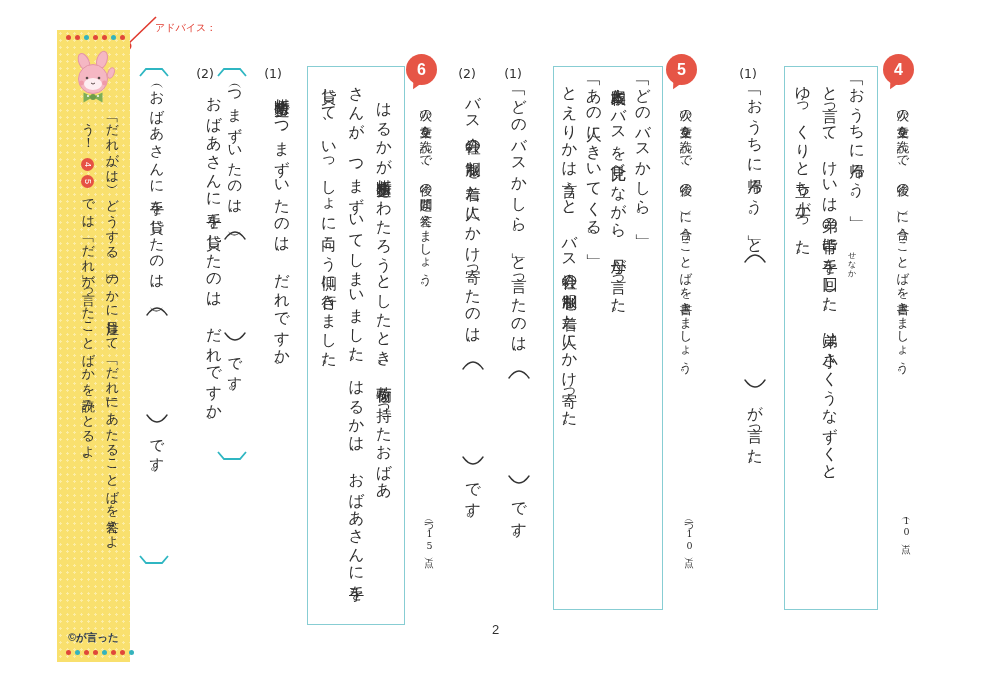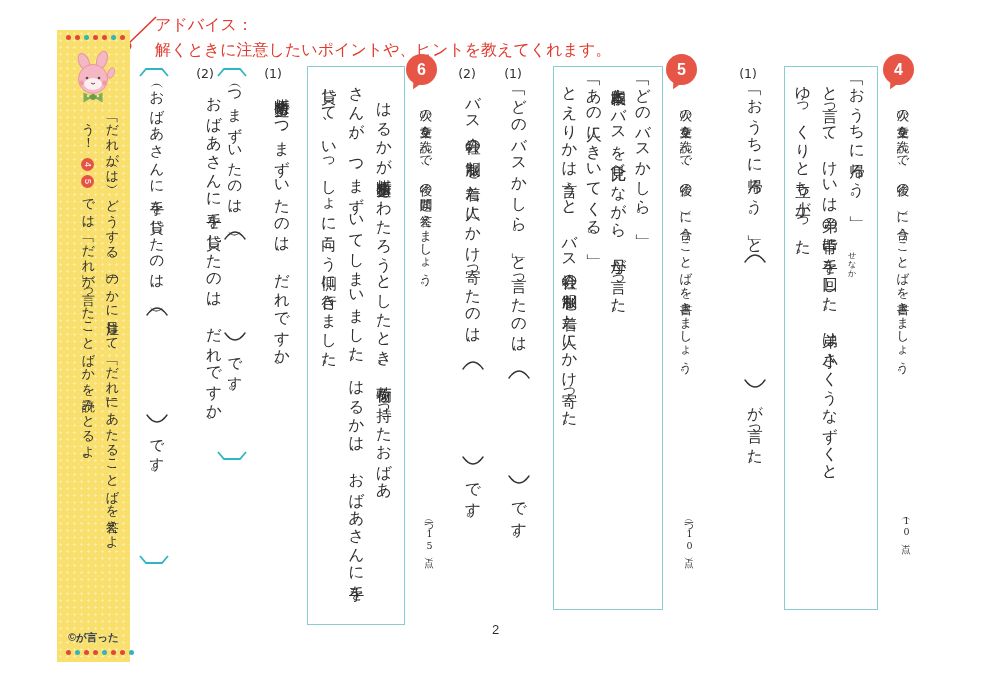--- a/index.html
+++ b/index.html
@@ -2,22 +2,22 @@
 <html lang="ja"><head>
 <meta charset="utf-8">
 <style>
   html,body{margin:0;padding:0;background:#fff;}
   .page{position:relative;width:1000px;height:679px;background:#ffffff;overflow:hidden;
         font-family:"DejaVu Serif","Liberation Serif",serif;color:#2f2f2f;}
 
   .v{writing-mode:vertical-rl;text-orientation:mixed;}
 
   
-  .advice{position:absolute;left:155px;top:13px;color:#e03a2e;
-          font-family:"Liberation Sans","DejaVu Sans",sans-serif;font-size:16px;line-height:1.55;}
+  .advice{position:absolute;left:155px;top:20px;color:#e03a2e;
+          font-family:"Liberation Sans","DejaVu Sans",sans-serif;font-size:10px;line-height:1.55;}
   .advice .lbl{display:block;}
   .advice-ptr{position:absolute;left:116px;top:14px;}
 
   
   .sidebar{position:absolute;left:57px;top:30px;width:73px;height:632px;
            background-color:#f9e06e;
            background-image:radial-gradient(#fceda6 1.2px,rgba(0,0,0,0) 1.4px);
            background-size:7px 7px;}
   .dots{position:absolute;left:9px;display:flex;gap:4px;}
   .dots.top{top:5px;} .dots.bottom{bottom:7px;}
@@ -67,21 +67,20 @@
   .page-number{position:absolute;left:492px;top:622px;font-family:"Liberation Sans","DejaVu Sans",sans-serif;
                font-size:13px;color:#2f2f2f;}
 </style>
 </head>
 <body>
 
 <div class="page">
 
   <div class="advice">
     <span class="lbl">アドバイス：</span>
-    <span>解くときに注意したいポイントや、ヒントを教えてくれます。</span>
   </div>
   <svg class="advice-ptr" width="46" height="42">
     <line x1="40" y1="3" x2="12" y2="30" stroke="#e03a2e" stroke-width="1.6"></line>
     <circle cx="11" cy="32" r="4.5" fill="#e03a2e"></circle>
   </svg>
 
   <aside class="sidebar">
     <div class="dots top">
       <span class="dot r"></span>
         <span class="dot r"></span>

